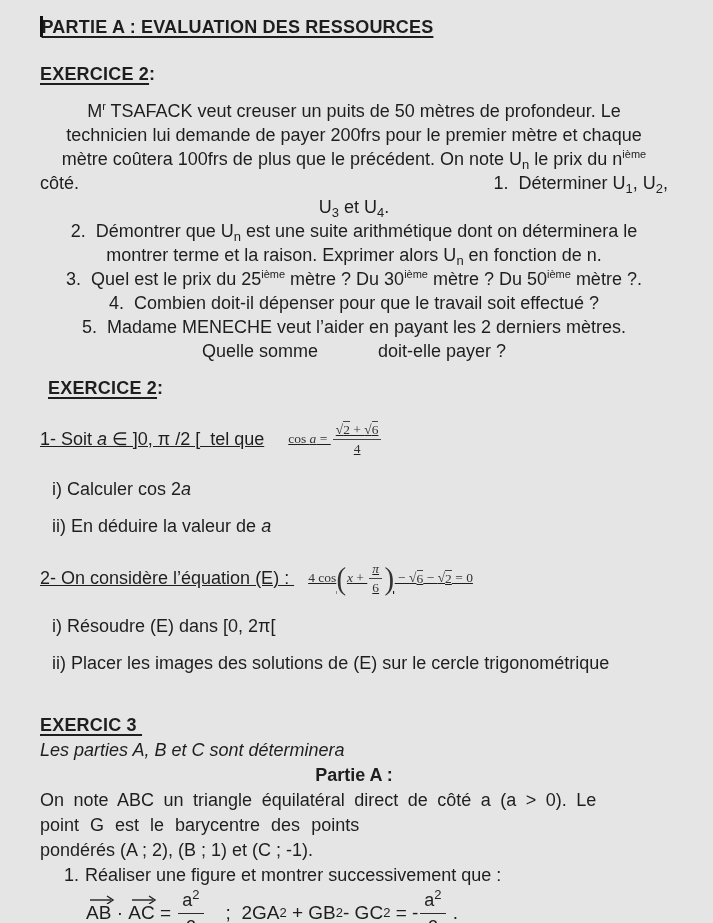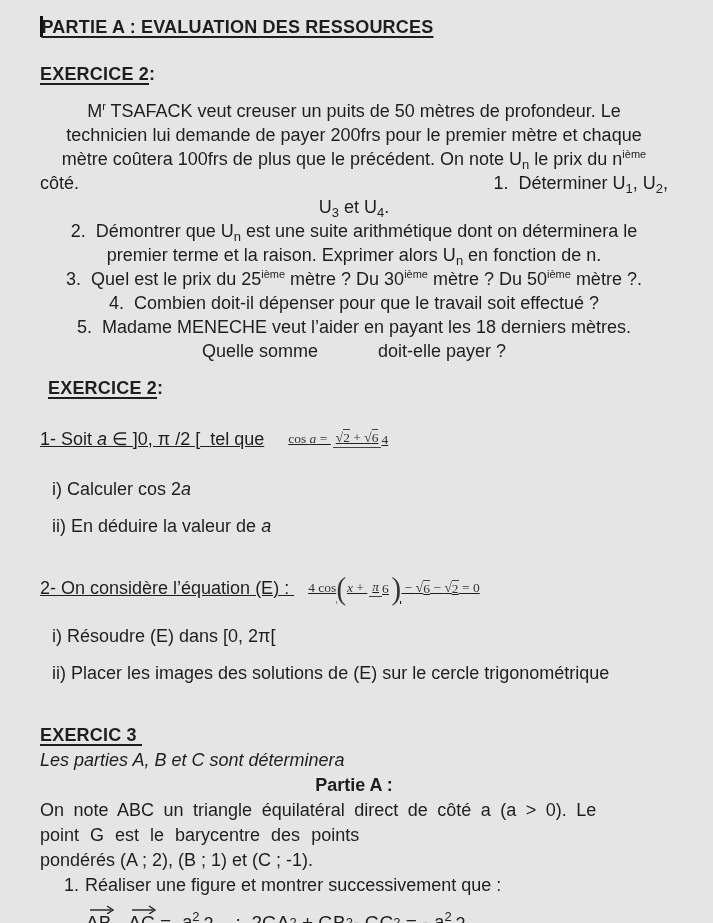--- a/index.html
+++ b/index.html
@@ -25,32 +25,32 @@
   .p1{margin-top:13px;}
   .split{display:flex;justify-content:space-between;}
   .numlbl{display:inline-block;margin-right:10px;}
   .numlbl2{display:inline-block;margin-right:6px;}
   .sp{font-size:11px;vertical-align:7px;line-height:0;}
   .sb{font-size:13px;vertical-align:-4px;line-height:0;}
   .gap60{margin-left:60px;}
   .ex2h{margin-top:13px;margin-left:8px;}
   .mathline{display:flex;align-items:center;white-space:pre;text-decoration:underline;}
   .q1{margin-top:16px;height:46px;}
-  .q2{margin-top:24px;height:52px;}
+  .q2{margin-top:14px;height:52px;}
   .ind1{padding-left:12px;}
   .i1{margin-top:15px;}
   .ii1{margin-top:13px;}
   .i2{margin-top:10px;}
   .ii2{margin-top:13px;}
   i{font-style:italic;}
   
   .math{display:inline-flex;align-items:center;font-family:"Liberation Serif",serif;font-size:13.5px;color:#333;line-height:1.15;}
   .math .run{white-space:pre;}
   .math i{font-style:italic;}
-  .frac{display:inline-flex;flex-direction:row;align-items:center;margin:0 2px;}
+  .frac{display:inline-flex;flex-direction:column;align-items:center;margin:0 2px;}
   .frac .num{border-bottom:1px solid #444;padding:0 3px 1px;white-space:pre;}
   .frac .den{padding-top:1px;}
   .bar{border-top:1.2px solid #444;}
   .bp{font-size:32px;font-weight:300;line-height:0;transform:scaleX(.9);}
   .f1{margin-left:24px;}
   .f2m{margin-left:14px;}
   
   .ex3h{margin-top:38px;line-height:25px;}
   .l25{line-height:25px;}
   .b{font-weight:700;text-align:center;}
@@ -76,24 +76,24 @@
 
   <div class="line h ex1h"><span class="u">EXERCICE 2</span><span>:</span></div>
 
   <div class="para p1">
     <div class="line"><span>M</span><sup class="sp">r</sup><span> TSAFACK veut creuser un puits de 50 mètres de profondeur. Le</span></div>
     <div class="line"><span>technicien lui demande de payer 200frs pour le premier mètre et chaque</span></div>
     <div class="line"><span>mètre coûtera 100frs de plus que le précédent. On note U</span><sub class="sb">n</sub><span> le prix du n</span><sup class="sp">ième</sup></div>
     <div class="line split"><span>côté.</span><span><span class="numlbl">1.</span><span>Déterminer U</span><sub class="sb">1</sub><span>, U</span><sub class="sb">2</sub><span>,</span></span></div>
     <div class="line"><span>U</span><sub class="sb">3</sub><span> et U</span><sub class="sb">4</sub><span>.</span></div>
     <div class="line"><span class="numlbl">2.</span><span>Démontrer que U</span><sub class="sb">n</sub><span> est une suite arithmétique dont on déterminera le</span></div>
-    <div class="line"><span>premier terme et la raison. Exprimer alors U</span><sub class="sb">n</sub><span> en fonction de n.</span></div>
+    <div class="line"><span>montrer terme et la raison. Exprimer alors U</span><sub class="sb">n</sub><span> en fonction de n.</span></div>
     <div class="line"><span class="numlbl">3.</span><span>Quel est le prix du 25</span><sup class="sp">ième</sup><span> mètre ? Du 30</span><sup class="sp">ième</sup><span> mètre ? Du 50</span><sup class="sp">ième</sup><span> mètre ?.</span></div>
     <div class="line"><span class="numlbl">4.</span><span>Combien doit-il dépenser pour que le travail soit effectué ?</span></div>
-    <div class="line"><span class="numlbl">5.</span><span>Madame MENECHE veut l’aider en payant les 18 derniers mètres.</span></div>
+    <div class="line"><span class="numlbl">5.</span><span>Madame MENECHE veut l’aider en payant les 2 derniers mètres.</span></div>
     <div class="line"><span>Quelle somme</span><span class="gap60">doit-elle payer ?</span></div>
   </div>
 
   <div class="line h ex2h"><span class="u">EXERCICE 2</span><span>:</span></div>
 
   <div class="mathline q1"><span><span>1- Soit </span><i>a</i><span> ∈ ]0, π /2 [  tel que</span></span><span class="math f1"><span class="run">cos </span><i>a</i><span class="run"> = </span><span class="frac"><span class="num"><span class="rad">√</span><span class="bar">2</span><span> + </span><span class="rad">√</span><span class="bar">6</span></span><span class="den">4</span></span></span></div>
 
   <div class="line ind1 i1"><span>i) Calculer cos 2</span><i>a</i></div>
   <div class="line ind1 ii1"><span>ii) En déduire la valeur de </span><i>a</i></div>
 

